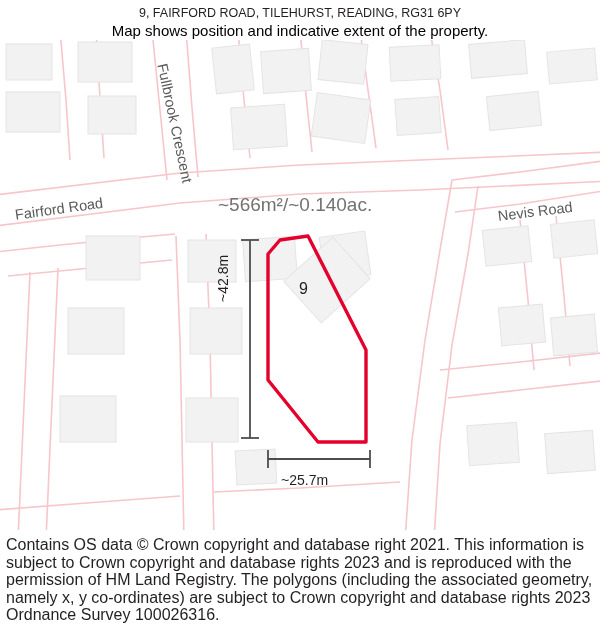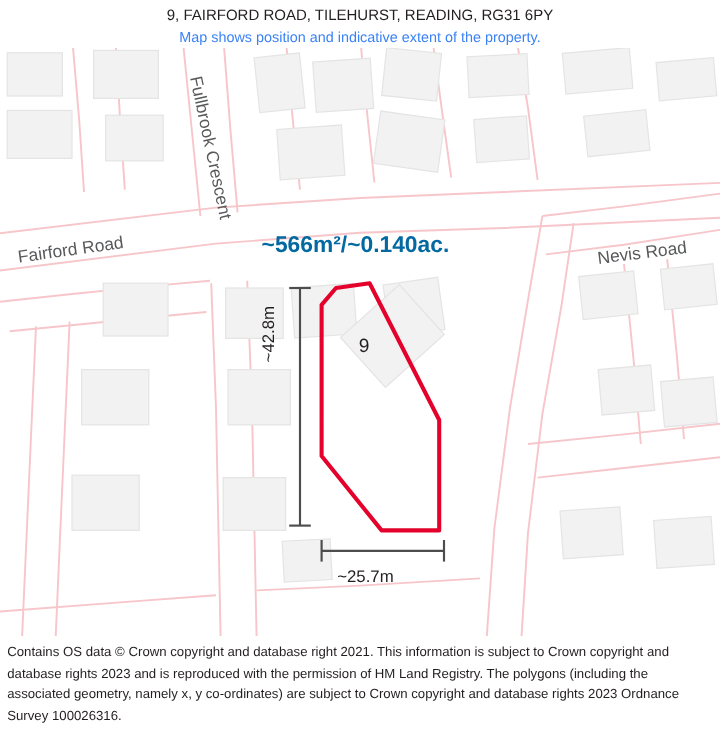--- a/index.html
+++ b/index.html
@@ -32,23 +32,23 @@
     margin: 0;
     padding-top: 5px;
     font-size: 12.5px;
     line-height: 16px;
     font-weight: normal;
     color: #231f20;
   }
   .header .subtitle {
     margin: 0;
     padding-top: 2px;
-    font-size: 12px;
+    font-size: 15px;
     line-height: 16px;
-    color: #3b82f6;
+    color: #000000;
   }
   
   .map {
     position: absolute;
     top: 40px;
     left: 0;
     width: 600px;
     height: 490px;
     background: #ffffff;
     overflow: hidden;
@@ -61,22 +61,21 @@
     position: absolute;
     font-family: "Liberation Sans", sans-serif;
     color: #58595b;
     white-space: nowrap;
   }
   .area-label {
     position: absolute;
     left: 218px;
     top: 154px;
     font-size: 19px;
-    color: #0369a1;
-    font-weight: bold;
+    color: #737373;
   }
   .house-number {
     position: absolute;
     left: 299px;
     top: 240px;
     font-size: 16px;
     color: #231f20;
   }
   .dim-v {
     position: absolute;
@@ -114,21 +113,21 @@
     transform-origin: left top;
   }
   
   .footer {
     position: absolute;
     top: 536px;
     left: 0;
     width: 600px;
     padding: 0 6px;
     box-sizing: border-box;
-    font-size: 11px;
+    font-size: 16px;
     line-height: 17.5px;
     color: #231f20;
   }
 </style>
 </head>
 <body>
 
 <div class="page">
 
   <div class="header">

